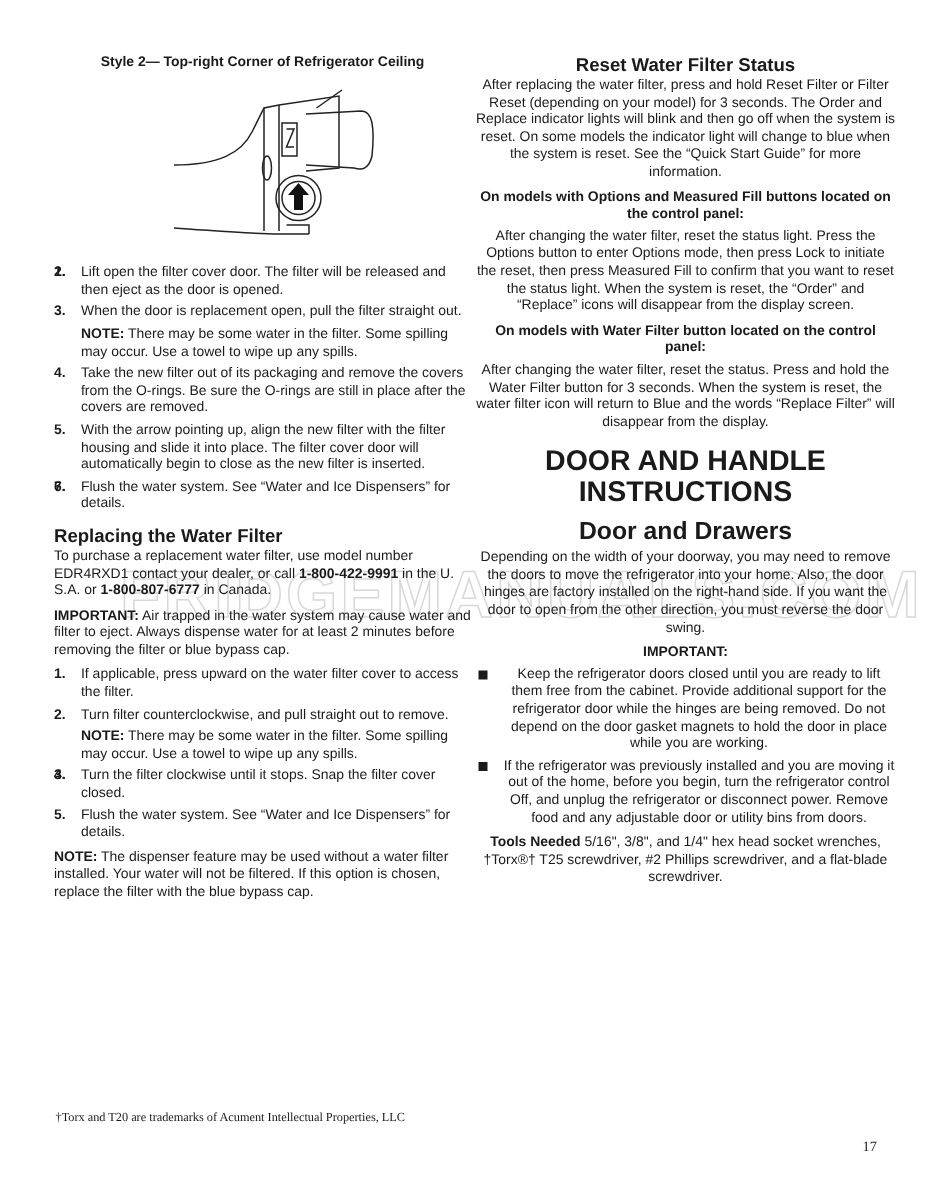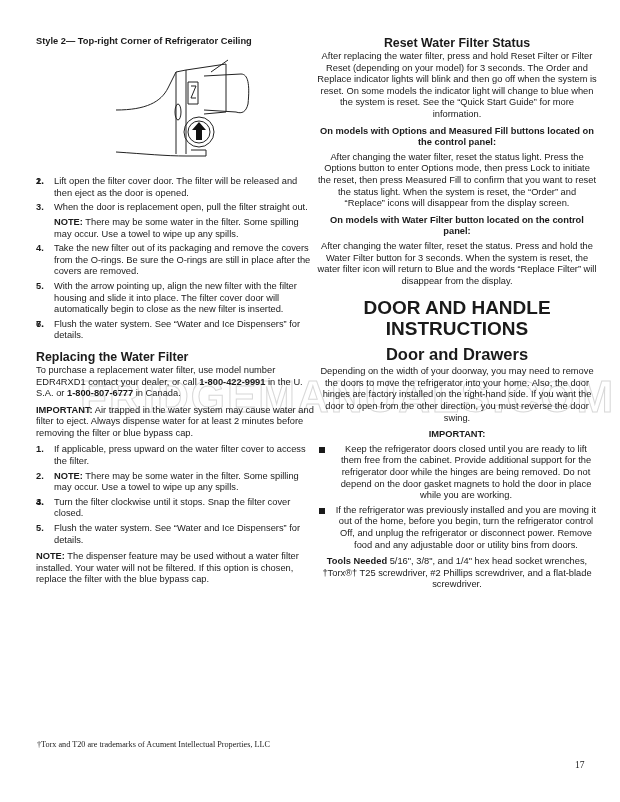--- a/index.html
+++ b/index.html
@@ -1,21 +1,21 @@
 <!DOCTYPE html>
 <html><head>
 <meta charset="utf-8">
 <style>
   html, body { margin:0; padding:0; background:#ffffff; }
   body { width:620px; height:802px; position:relative; overflow:hidden;
          font-family:"Liberation Sans", sans-serif; color:#1a1a1a; }
   .col { position:absolute; top:36px; width:278px; font-size:9.3px; line-height:11.6px; }
   .left { left:36px; }
   .right { left:317px; width:280px;text-align:center; }
-  .h-style { font-weight:bold; font-size:9.3px; margin:0 0 4px 0; }
+  .h-style { font-weight:bold; font-size:9.3px; margin:0 0 4px 0;text-align:center; }
   .illus { width:278px; height:112px; margin:0 0 6px 0; }
   ol.steps { list-style:none; margin:0; padding:0; }
   ol.steps li { position:relative; padding-left:18px; margin-bottom:3px; }
   ol.steps li .num { position:absolute; left:0; top:0; font-weight:bold; }
   .note { margin:3px 0 0 0; }
   .note b, b { font-weight:bold; }
   .h2 { font-weight:bold; font-size:12.4px; line-height:14px; margin:8px 0 1px 0; }
   p { margin:0 0 5px 0; }
   .h-sub { font-weight:bold; margin:4px 0 3px 0; }
   .h1 { font-weight:bold; font-size:19px; line-height:21px; margin:10px 0 6px 0; }
@@ -66,21 +66,21 @@
     <li><span class="num">6.</span></li>
     <li><span class="num">7.</span><span>Flush the water system. See “Water and Ice Dispensers” for details.</span></li>
   </ol>
 
   <div class="h2">Replacing the Water Filter</div>
   <p><span>To purchase a replacement water filter, use model number EDR4RXD1 contact your dealer, or call </span><b>1-800-422-9991</b><span> in the U. S.A. or </span><b>1-800-807-6777</b><span> in Canada.</span></p>
   <p><b>IMPORTANT:</b><span> Air trapped in the water system may cause water and filter to eject. Always dispense water for at least 2 minutes before removing the filter or blue bypass cap.</span></p>
 
   <ol class="steps">
     <li><span class="num">1.</span><span>If applicable, press upward on the water filter cover to access the filter.</span></li>
-    <li><span class="num">2.</span>
+    <li><span class="num">2.</span><span>Turn filter counterclockwise, and pull straight out to remove.</span>
       <div class="note"><b>NOTE:</b><span> There may be some water in the filter. Some spilling may occur. Use a towel to wipe up any spills.</span></div></li>
     <li><span class="num">3.</span></li>
     <li><span class="num">4.</span><span>Turn the filter clockwise until it stops. Snap the filter cover closed.</span></li>
     <li><span class="num">5.</span><span>Flush the water system. See “Water and Ice Dispensers” for details.</span></li>
   </ol>
 
   <p style="margin-top:5px"><b>NOTE:</b><span> The dispenser feature may be used without a water filter installed. Your water will not be filtered. If this option is chosen, replace the filter with the blue bypass cap.</span></p>
 </div>
 
 <div class="col right">

